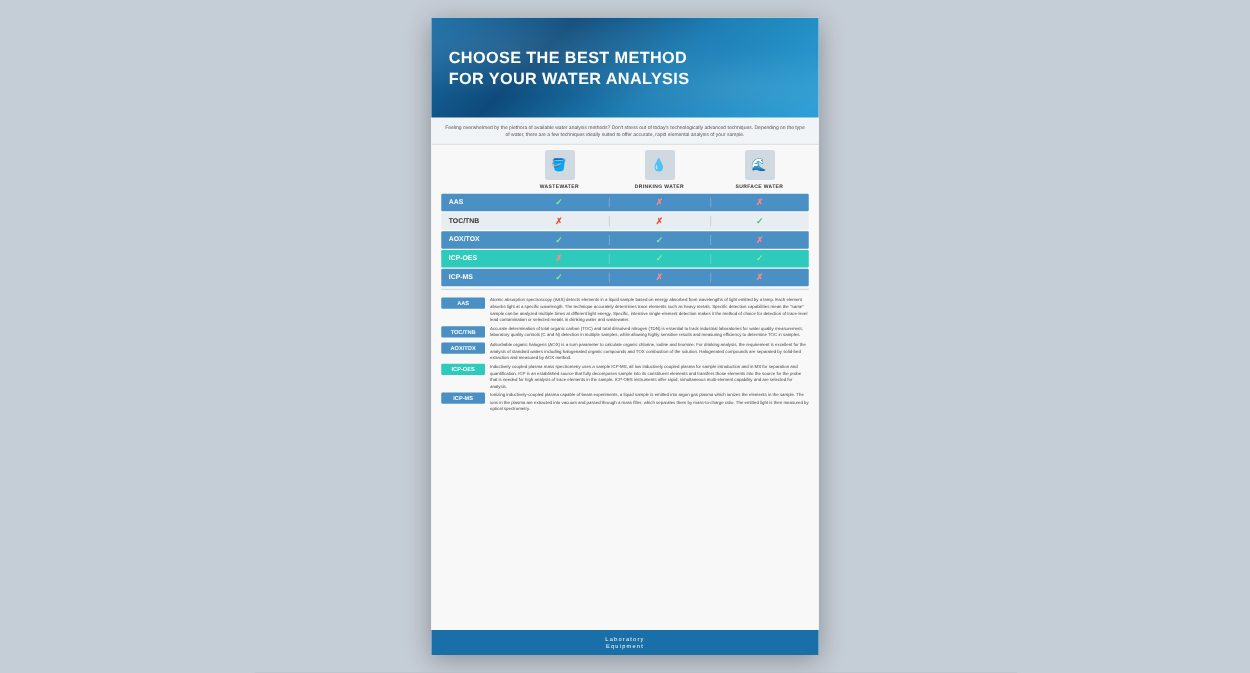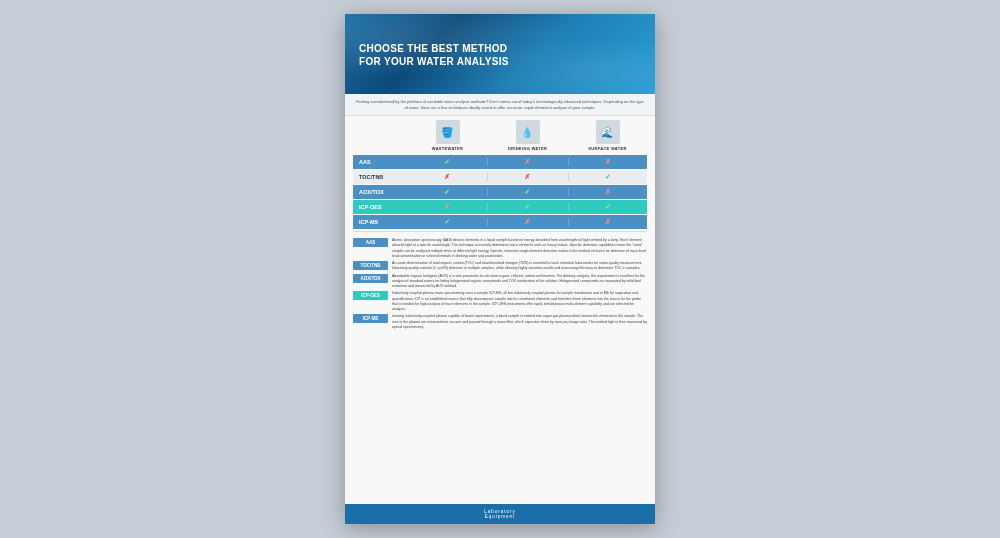--- a/index.html
+++ b/index.html
@@ -46,21 +46,21 @@
       content: '';
       position: absolute;
       top: 0; left: 0; right: 0; bottom: 0;
       background: 
         radial-gradient(ellipse at 20% 30%, rgba(255,255,255,0.1) 0%, transparent 50%),
         radial-gradient(ellipse at 80% 70%, rgba(255,255,255,0.08) 0%, transparent 40%);
       pointer-events: none;
     }
     .poster-title {
       color: #ffffff;
-      font-size: 10px;
+      font-size: 13px;
       font-weight: 900;
       text-align: left;
       line-height: 1.3;
       text-transform: uppercase;
       letter-spacing: 0.3px;
       position: relative;
       z-index: 1;
     }
     .poster-body {
       background: #f8f8f8;

